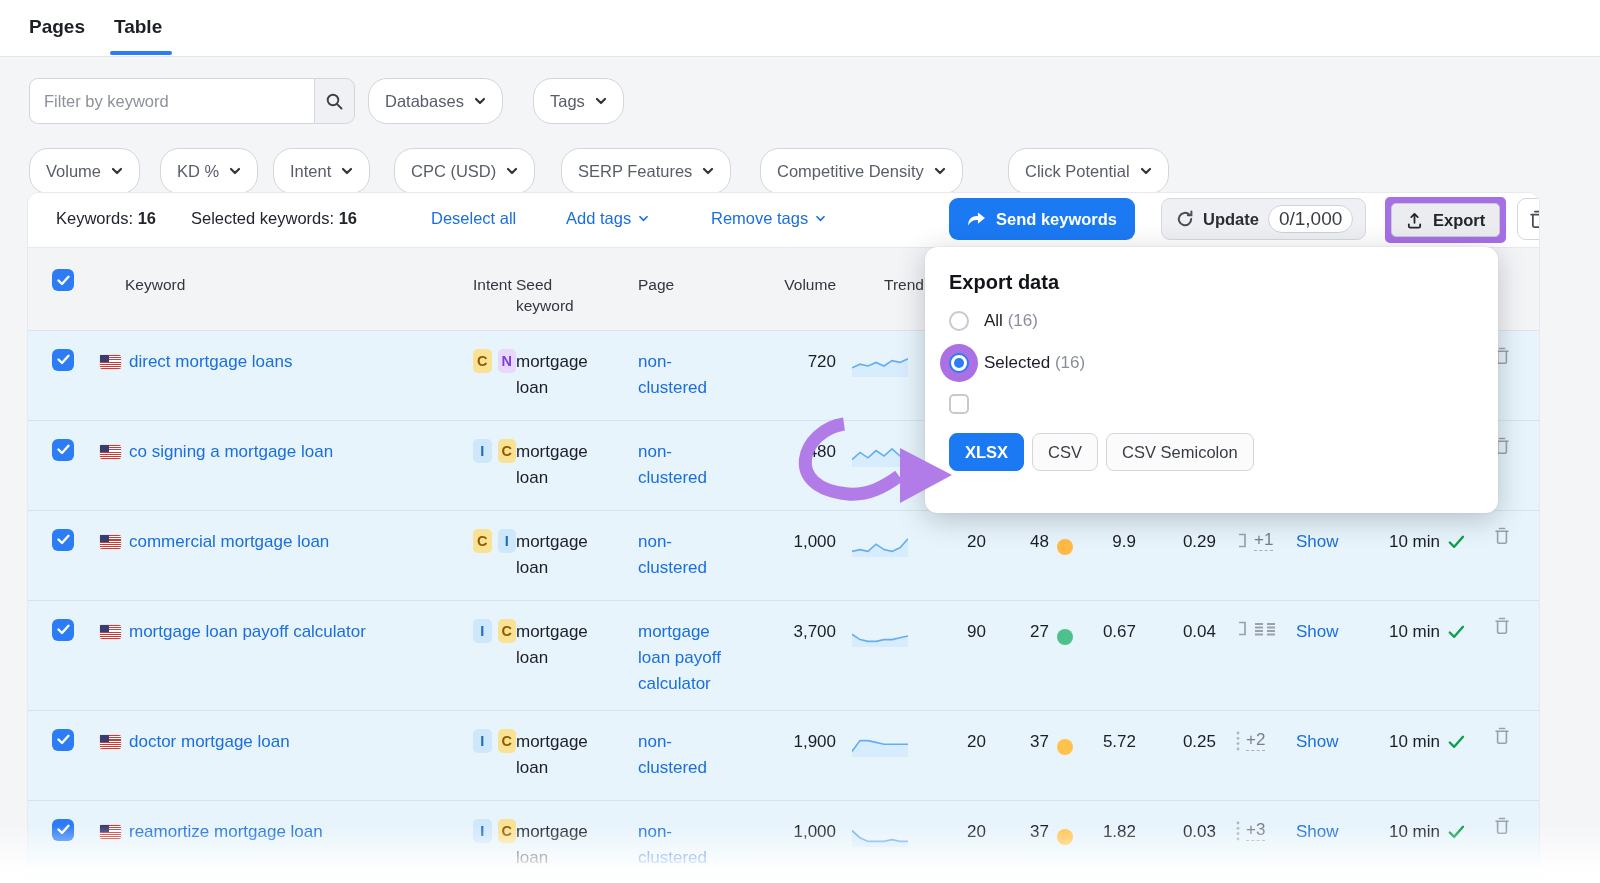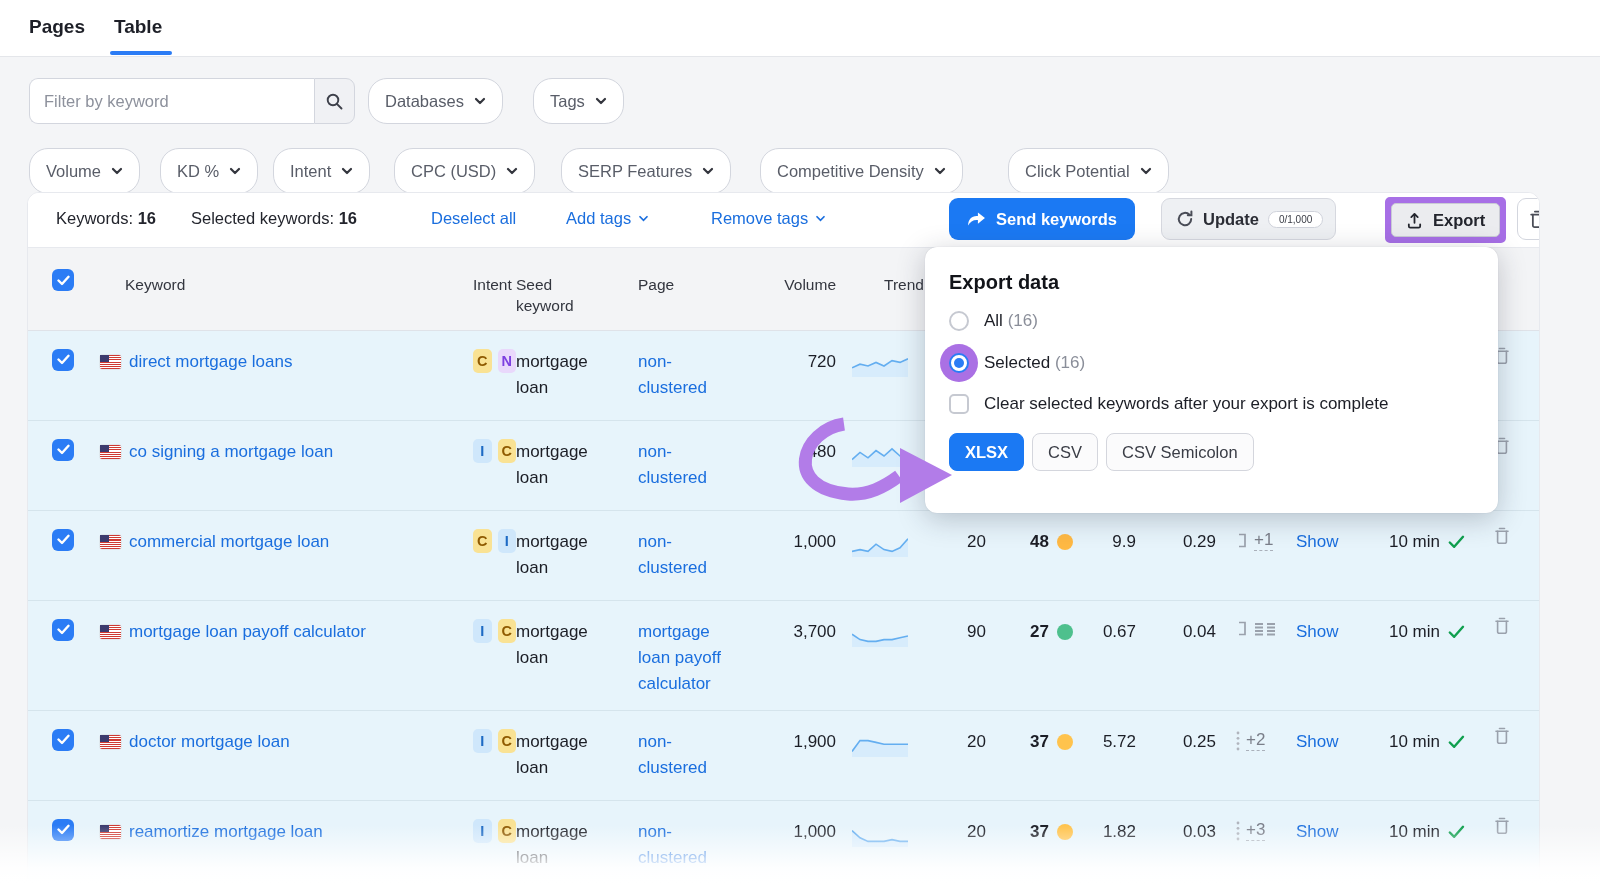--- a/index.html
+++ b/index.html
@@ -24,21 +24,21 @@
 
   
   .card { position:absolute; left:27px; top:192px; width:1513px; height:720px; background:#fff; border:1px solid #e7e9ee; border-radius:12px 12px 0 0; overflow:hidden; }
 
   
   .toolbar { position:relative; height:54px; background:#fff; }
   .tb-text { position:absolute; top:16px; font-size:16.5px; color:#23252d; white-space:nowrap; }
   .tb-link { position:absolute; top:16px; font-size:16.5px; color:#1a6ede; cursor:pointer; display:inline-flex; align-items:center; gap:7px; white-space:nowrap; }
   .btn-send { position:absolute; left:921px; top:5px; height:42px; padding:0 18px; background:#1b79f3; border:none; border-radius:9px; color:#fff; font-size:16.5px; font-weight:700; display:inline-flex; align-items:center; gap:10px; cursor:pointer; }
   .btn-update { position:absolute; left:1133px; top:5px; height:42px; padding:0 12px 0 14px; background:#eef0f3; border:1px solid #d6d8df; border-radius:9px; font-size:16.5px; font-weight:700; color:#2b2d35; display:inline-flex; align-items:center; gap:9px; cursor:pointer; }
-  .quota-pill { background:#fff; border:1px solid #cfd2da; border-radius:999px; padding:2px 10px; font-size:10px; font-weight:400; color:#3a3d46; }
+  .quota-pill { background:#fff; border:1px solid #cfd2da; border-radius:999px; padding:2px 10px; font-size:19px; font-weight:400; color:#3a3d46; }
   .export-hl { position:absolute; left:1357px; top:4px; border:4px solid #a76fe6; border-radius:5px; padding:2px; background:#a76fe6; }
   .btn-export { height:34px; padding:0 14px; background:#ebecef; border:1px solid #c9cbd4; border-radius:5px; font-size:16.5px; font-weight:700; color:#23252d; display:inline-flex; align-items:center; gap:10px; cursor:pointer; }
   .btn-trash-top { position:absolute; left:1489px; top:5px; width:40px; height:42px; background:#fff; border:1px solid #d3d6de; border-radius:9px; display:flex; align-items:center; justify-content:center; cursor:pointer; }
 
   
   .tgrid { display:grid; grid-template-columns:52px 369px 67px 122px 118px 80px 77px 73px 87px 63px 80px 80px 72px 97px 1fr; align-items:start; }
   .thead { background:#f3f4f6; border-top:1px solid #e7e9ee; border-bottom:1px solid #dfe2e8; height:84px; font-size:15.5px; color:#33363f; }
   .thead > div { padding-top:26px; line-height:21px; }
   .trow { background:#e7f4fb; border-bottom:1px solid #d5e4ec; font-size:17px; }
   .trow > div { padding-top:18px; line-height:26px; }
@@ -46,21 +46,21 @@
   .cb { width:22px; height:22px; border-radius:6px; background:#2b7cf5; display:inline-flex; align-items:center; justify-content:center; cursor:pointer; }
   .cb-cell { padding-left:24px; }
   .kw-cell { padding-left:20px; display:flex; gap:8px; align-items:flex-start; }
   .flag { display:inline-block; width:21px; height:14px; margin-top:6px; border-radius:2px; background:repeating-linear-gradient(180deg,#cf3a33 0 1.1px,#fff 1.1px 2.2px); position:relative; flex:none; box-shadow:0 0 0 0.5px #d8dbe0; }
   .flag i { position:absolute; left:0; top:0; width:9px; height:7px; background:#3c3b6e; }
   a.lnk { color:#1a6ede; text-decoration:none; cursor:pointer; }
   .intent-cell { padding-left:24px; display:flex; gap:6px; }
   .badge { width:22px; height:24px; border-radius:5px; font-size:14.5px; font-weight:700; display:inline-flex; align-items:center; justify-content:center; }
   .seed-cell, .page-cell { max-width:100px; }
   .trend-cell { padding-left:16px; }
-  .kd-wrap { display:inline-flex; align-items:center; gap:8px;font-weight:bold; }
+  .kd-wrap { display:inline-flex; align-items:flex-end; gap:8px; }
   .dot { width:16px; height:16px; border-radius:50%; display:inline-block; }
   .serp-cell { padding-left:20px; display:flex; align-items:center; gap:6px; color:#868b96; }
   .more { color:#7a7e89; border-bottom:1.5px dashed #aab0ba; line-height:20px; cursor:pointer; }
   .upd-cell { display:inline-flex; justify-content:flex-end; align-items:center; gap:8px; width:100%; }
   .trash-cell { text-align:center; padding-top:16px !important; cursor:pointer; }
 
   
   .popup { position:absolute; left:925px; top:247px; width:573px; height:266px; background:#fff; border-radius:12px; box-shadow:0 6px 28px rgba(35,40,60,0.25), 0 0 1px rgba(35,40,60,0.2); padding:24px; z-index:30; }
   .popup h3 { font-size:20px; font-weight:700; color:#121419; }
   .opt-row { display:flex; align-items:center; gap:15px; margin-top:17px; font-size:17px; color:#1c1e26; cursor:pointer; }
@@ -523,21 +523,20 @@
       <span><span>All</span> <span class="opt-count">(16)</span></span>
     </div>
     <div class="opt-row" style="margin-top:22px">
       <span class="radio-halo">
           <i></i>
         </span>
       <span><span>Selected</span> <span class="opt-count">(16)</span></span>
     </div>
     <div class="opt-row" style="margin-top:21px">
       <span class="chk"></span>
-      <span>Clear selected keywords after your export is complete</span>
     </div>
     <div class="fmt-row" id="fmt-buttons">
         <button class="fmt-btn primary">XLSX</button>
         <button class="fmt-btn ">CSV</button>
         <button class="fmt-btn ">CSV Semicolon</button>
       </div>
   </div>
 
   <svg class="arrow-svg" width="185" height="125" viewBox="0 0 185 125">
     <path d="M64 26 C 22 32, 2 90, 68 96 C 88 97.5, 104 89, 119 78" fill="none" stroke="#b27ce8" stroke-width="13" stroke-linecap="butt"></path>

